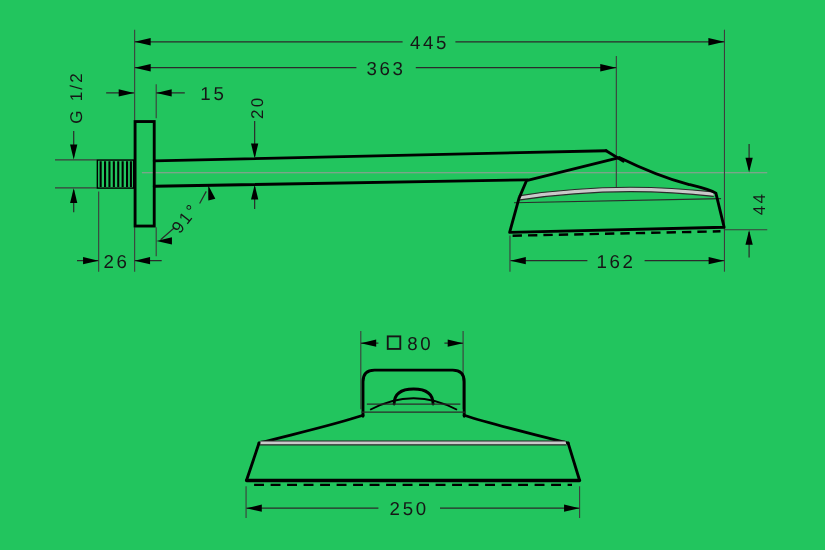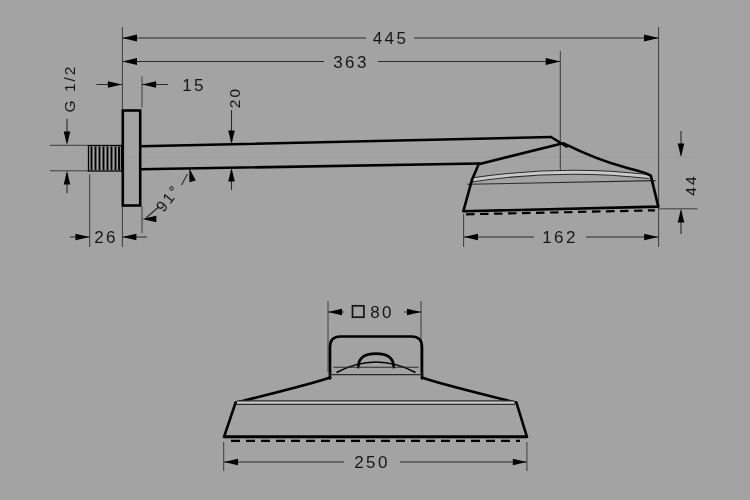--- a/index.html
+++ b/index.html
@@ -1,16 +1,16 @@
 <!DOCTYPE html>
 <html><head>
 <meta charset="utf-8">
 <style>
   html,body{margin:0;padding:0;background:#fff;}
-  .stage{position:relative;width:750px;height:500px;background:#a3a3a3;overflow:hidden;
+  .stage{position:relative;width:750px;height:500px;background:#22c55e;overflow:hidden;
          font-family:"Liberation Sans", sans-serif;}
   svg text{font-family:"Liberation Sans", sans-serif;font-size:17px;fill:#161616;letter-spacing:2.4px;}
   svg text.sm{font-size:15.5px;letter-spacing:2px;}
   .thick{stroke:#000;stroke-width:2.6;fill:none;stroke-linejoin:round;stroke-linecap:round;}
   .w3{stroke:#000;stroke-width:3;fill:none;stroke-linecap:round;}
   .med{stroke:#000;stroke-width:1.7;fill:none;}
   .thin{stroke:#2b2b2b;stroke-width:1.1;fill:none;}
   .ext{stroke:#3d3d3d;stroke-width:1;fill:none;}
   .center{stroke:#9a9a9a;stroke-width:1;fill:none;}
   .arrow{fill:#000;stroke:none;}

